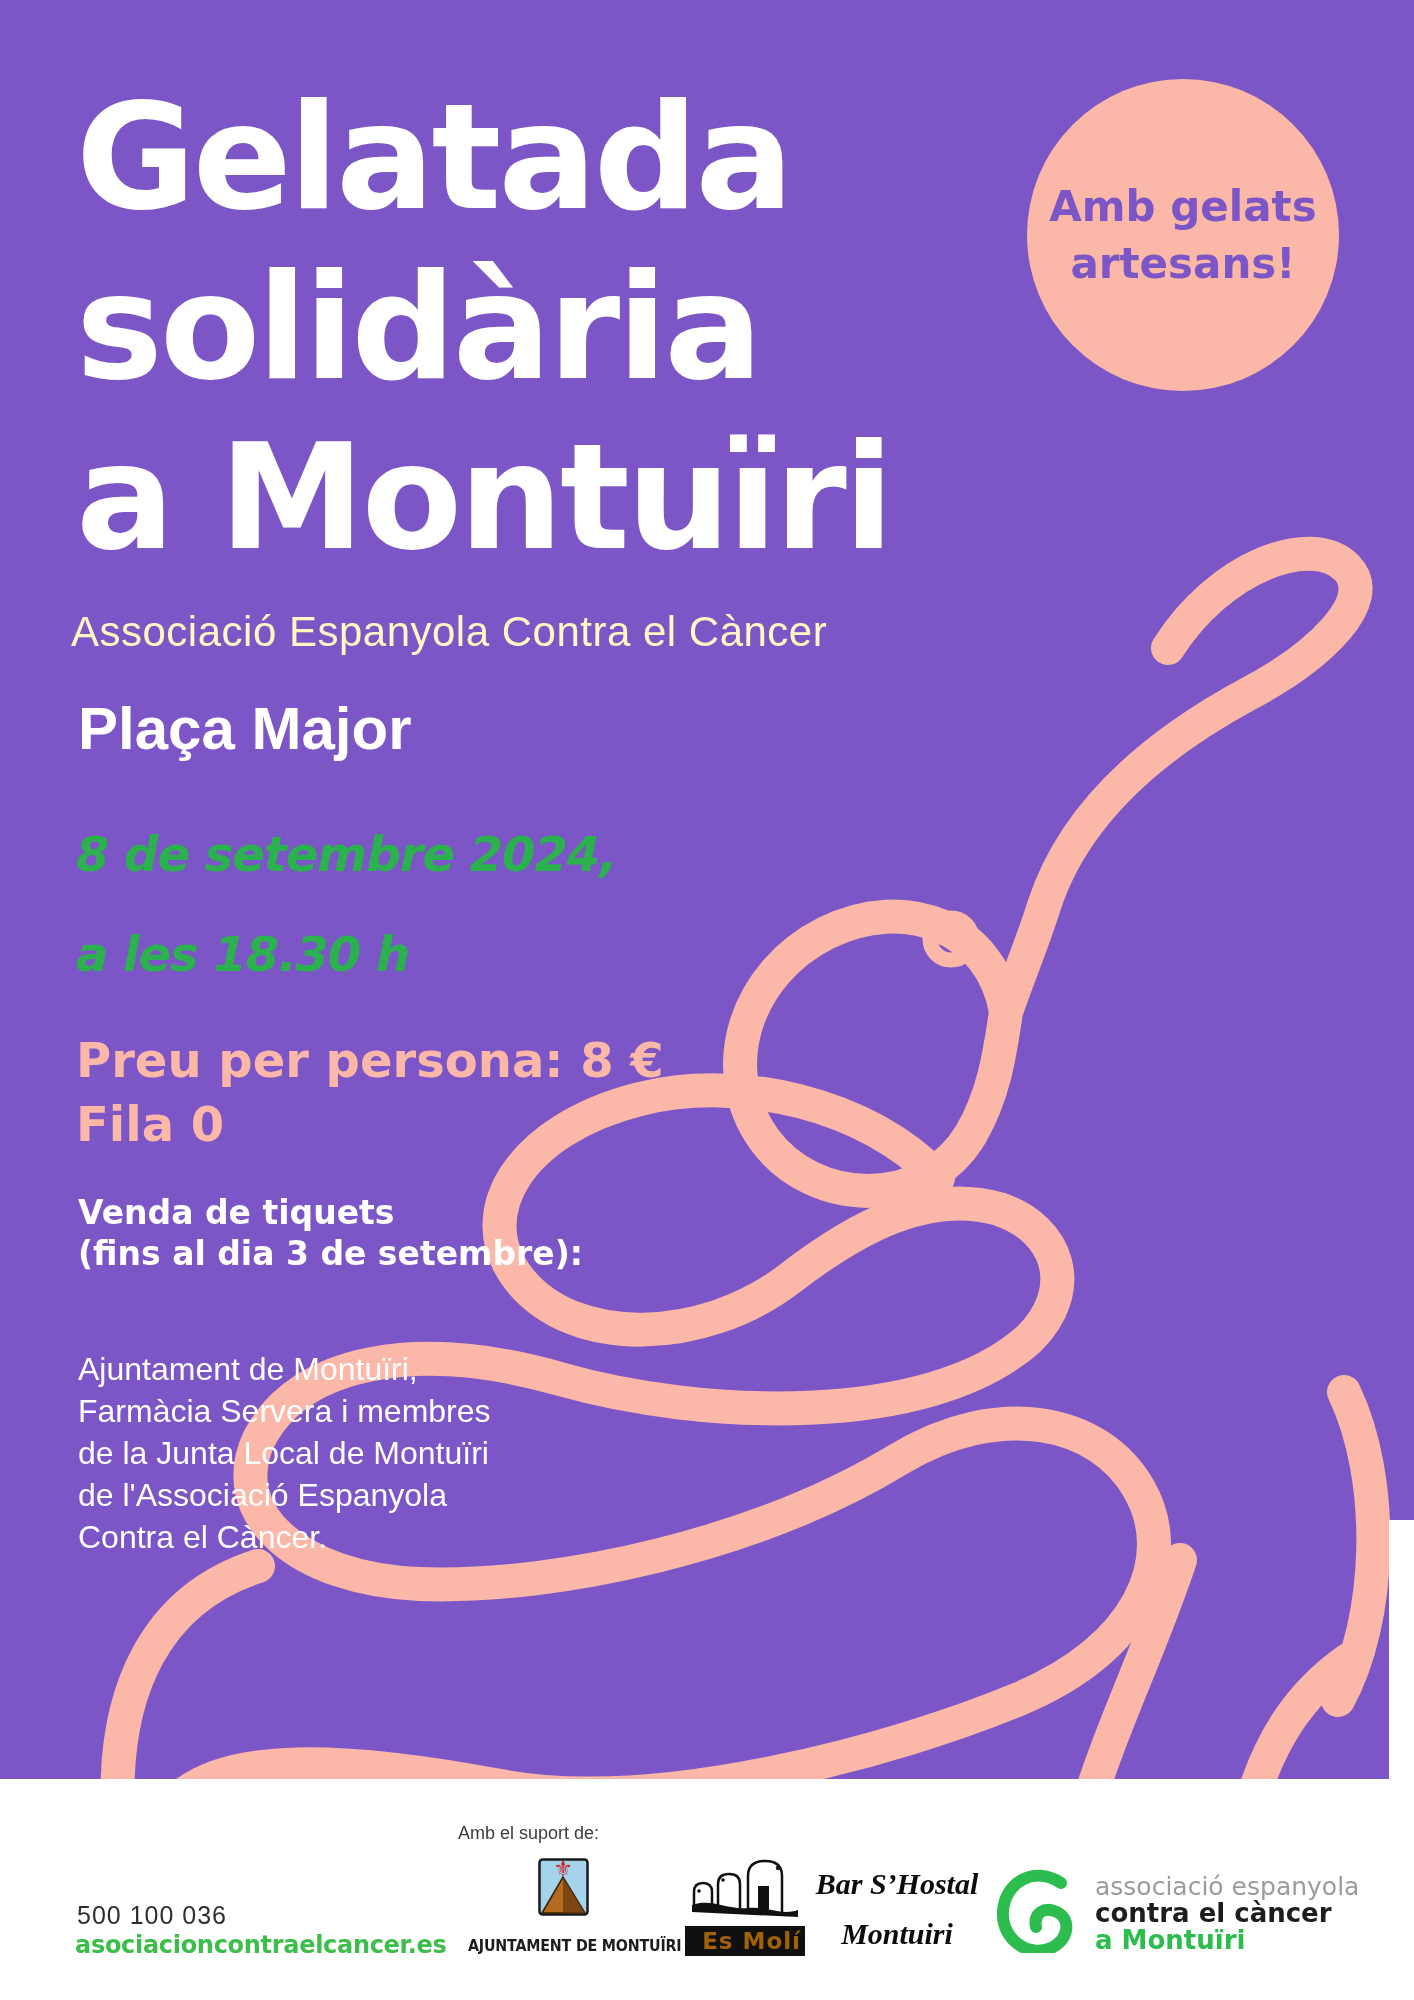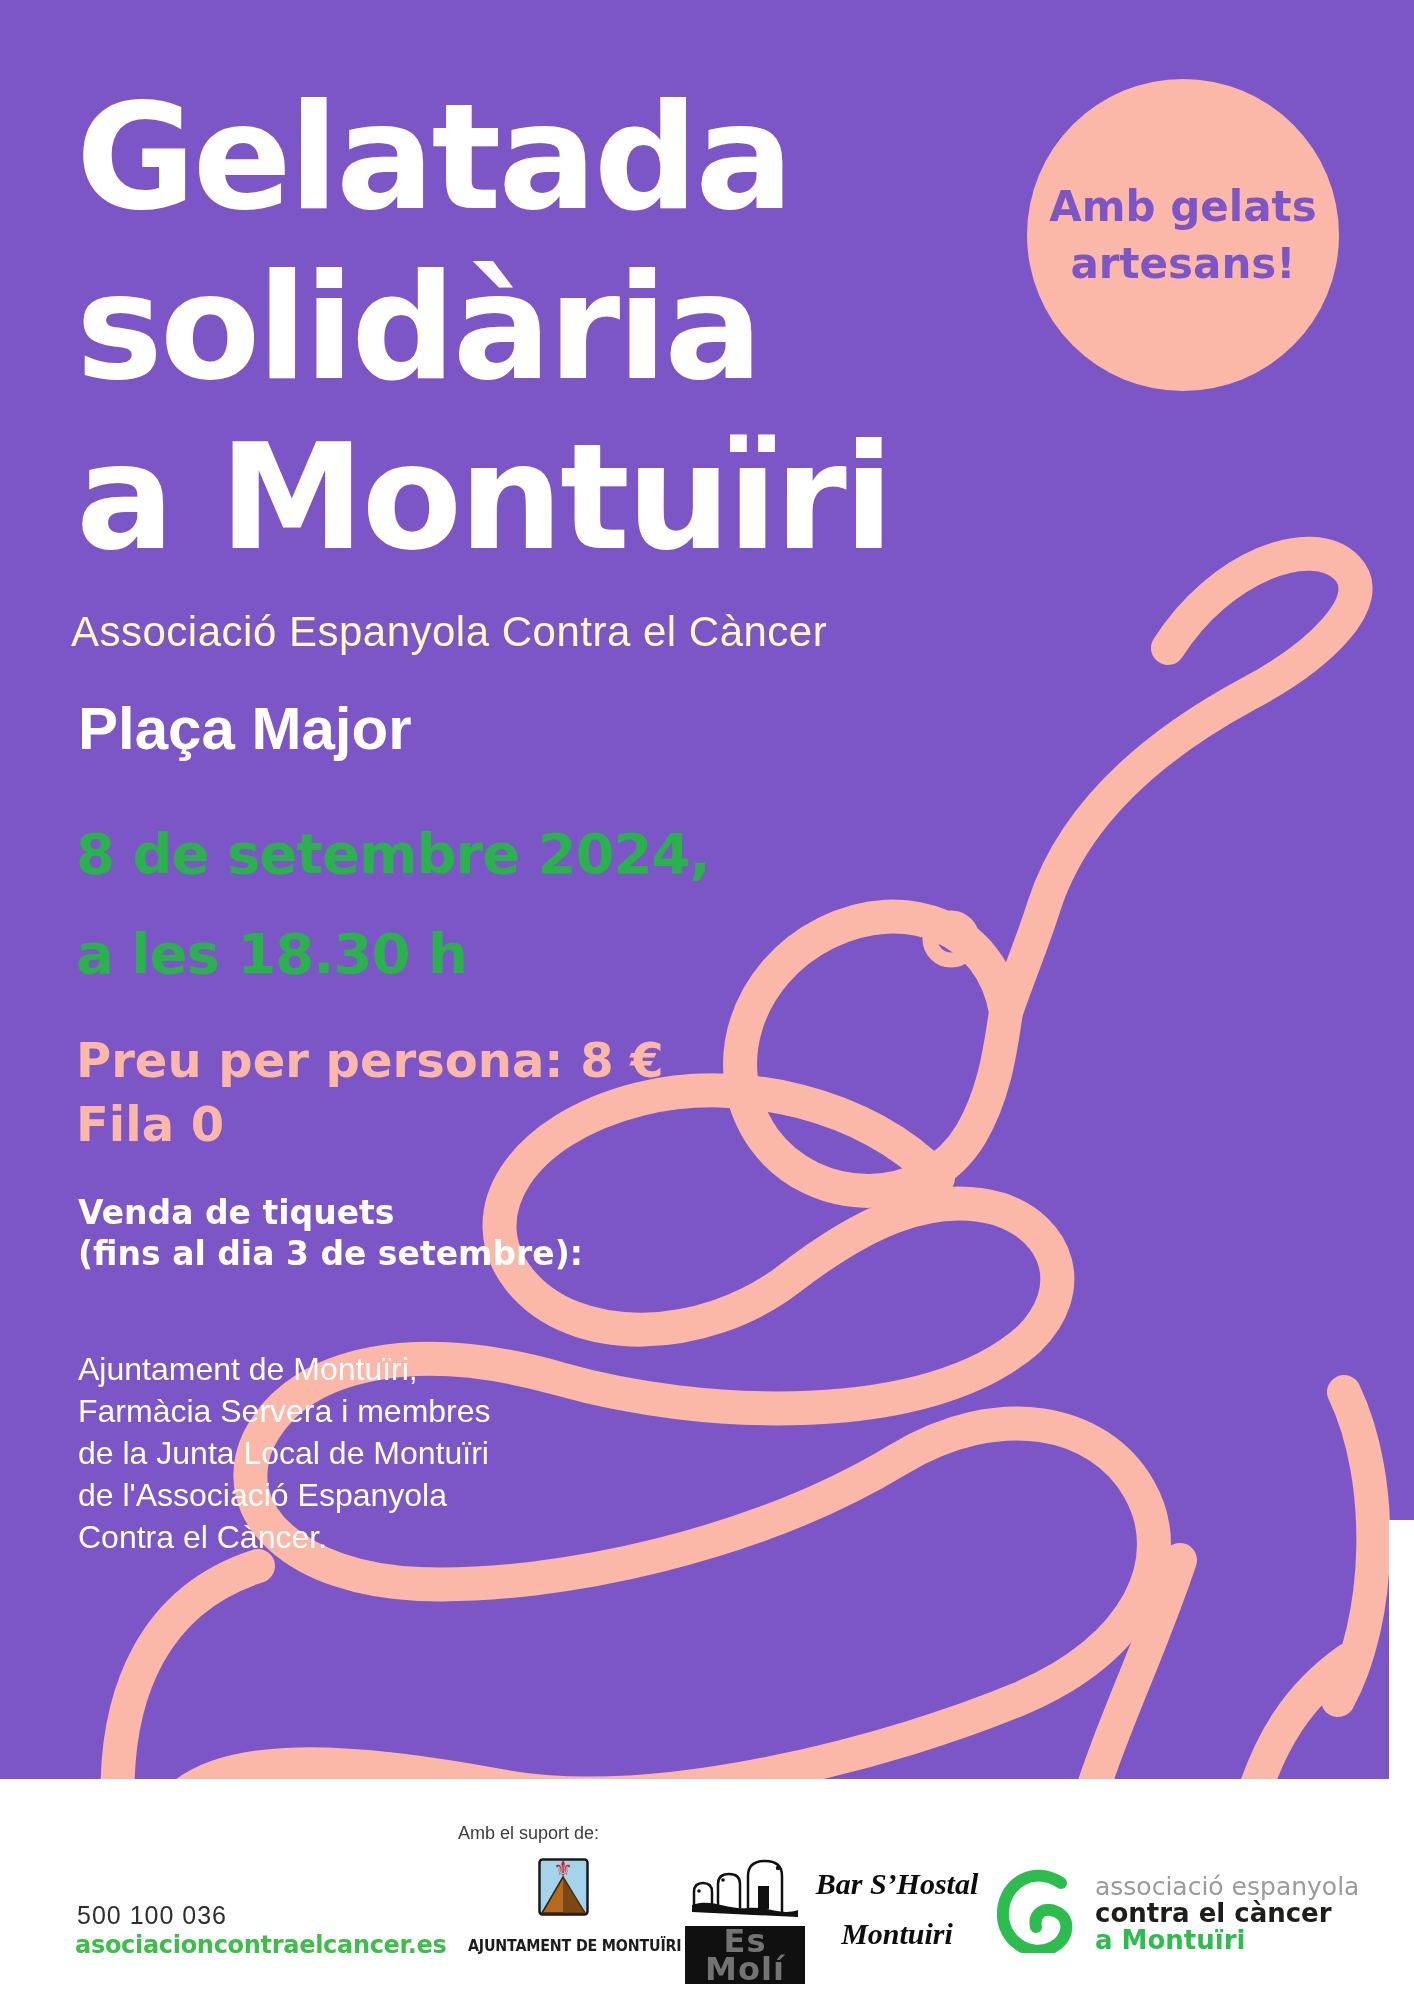--- a/index.html
+++ b/index.html
@@ -31,21 +31,21 @@
     font-family:"Liberation Sans", sans-serif;
     font-size:42px; font-weight:400; letter-spacing:0.5px; white-space:nowrap;
   }
   .location {
     position:absolute; left:78px; top:694px; color:#ffffff;
     font-family:"Liberation Sans", sans-serif;
     font-size:60px; font-weight:700; white-space:nowrap;
   }
   .datetime {
     position:absolute; left:76px; top:804px; color:#2BB14D;
-    font-size:56px; line-height:100px; font-weight:700; letter-spacing:-1px; white-space:nowrap;
+    font-size:48px; line-height:100px; font-weight:700; letter-spacing:-1px; white-space:nowrap;font-style:italic;
   }
   .price {
     position:absolute; left:76px; top:1028px; color:#FBB7A8;
     font-size:48px; line-height:64px; font-weight:700; white-space:nowrap;
   }
   .tickets-heading {
     position:absolute; left:78px; top:1192px; color:#ffffff;
     font-size:33px; line-height:41px; font-weight:700; white-space:nowrap;
   }
   .tickets-body {
@@ -69,22 +69,22 @@
     position:absolute; left:458px; top:44px; color:#3c3c3c;
     font-family:"Liberation Sans", sans-serif; font-size:18px;
   }
   .ajuntament { position:absolute; left:463px; top:79px; width:200px; text-align:center; }
   .ajuntament .caption {
     margin-top:16px; color:#1c1c1c; font-size:15px; font-weight:700;
     letter-spacing:-0.2px; white-space:nowrap; transform:scaleX(0.95); transform-origin:center;
   }
   .esmoli { position:absolute; left:685px; top:79px; width:120px; text-align:center; }
   .esmoli .label {
-    margin-top:4px; background:#101010; color:#737373; font-weight:700;
-    font-size:32px; line-height:28px; padding:1px 4px; letter-spacing:1px;
+    margin-top:4px; background:#101010; color:#a16207; font-weight:700;
+    font-size:23px; line-height:28px; padding:1px 4px; letter-spacing:1px;text-align:right;
   }
   .bar-hostal {
     position:absolute; left:812px; top:80px; width:170px; text-align:center;
     font-family:"Liberation Serif", serif; font-style:italic; font-weight:700;
     font-size:30px; line-height:50px; color:#0c0c0c; white-space:nowrap;
   }
   .aecc-mark { position:absolute; left:997px; top:88px; }
   .aecc-text { position:absolute; left:1095px; top:94px; white-space:nowrap; }
   .aecc-text .l1 { color:#9B9B9A; font-size:25px; line-height:27px; font-weight:400; }
   .aecc-text .l2 { color:#1D1D1B; font-size:26px; line-height:27px; font-weight:700; }

